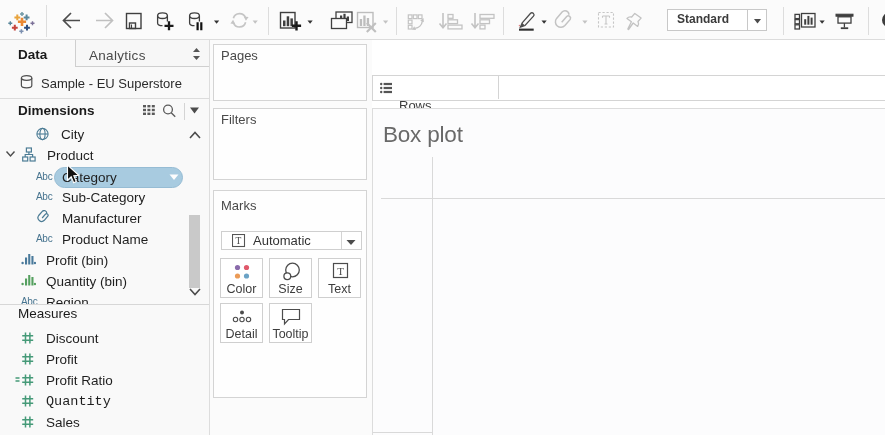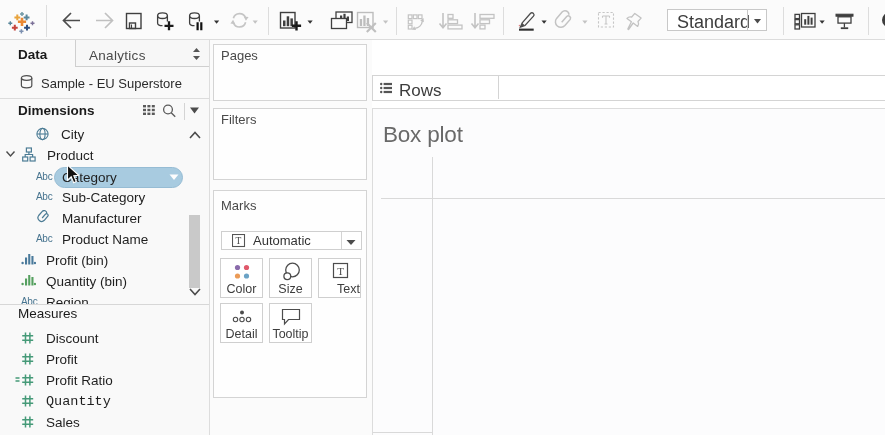--- a/index.html
+++ b/index.html
@@ -158,21 +158,21 @@
     <rect x="836" y="14.2" width="17" height="2" fill="#3f3f3f" stroke-width="1"></rect>
     <rect x="838" y="16.8" width="13" height="6.3" stroke-width="1.3"></rect>
     <path d="M844.4 23.1 v4.4" stroke-width="1.3"></path>
     <path d="M840.8 28.2 h7.4" stroke-width="1.8"></path>
   </g>
 
   <circle cx="889.5" cy="20" r="7.5" fill="#3d3d3d"></circle>
 </svg>
 
 <div class="abs" style="left:667px;top:9px;width:100px;height:22px;border:1px solid #c8c8c8;background:#ffffff;">
-  <div class="abs" style="left:9px;top:2px;font-size:18px;color:#3c3c3c;">Standard</div>
+  <div class="abs" style="left:9px;top:2px;font-size:12px;color:#3c3c3c;font-weight:bold;">Standard</div>
   <div class="abs" style="right:0;top:0;width:19px;height:20px;border-left:1px solid #c8c8c8;">
     <svg width="19" height="21">
           <path d="M6 9 h7 l-3.5 4.5 z" fill="#4c4c4c"></path>
         </svg>
   </div>
 </div>
 </div>
 
 <div class="abs" style="left:0;top:40px;width:210px;height:395px;background:#f9f9f9;border-right:1px solid #dddddd;">
 
@@ -366,21 +366,21 @@
         <circle cx="11.5" cy="9" r="6.8" stroke="#4c4c4c" stroke-width="1.3" fill="none"></circle>
         <circle cx="6.3" cy="15.3" r="3.4" stroke="#4c4c4c" stroke-width="1.3" fill="#fff"></circle>
       </svg>
       <div class="abs" style="left:0;top:23px;width:41px;text-align:center;font-size:12.5px;color:#3d3d3d;">Size</div>
     </div>
     <div class="abs" style="left:104px;top:67px;width:43px;height:40px;border:1px solid #cfcfcf;background:#fff;">
       <svg class="abs" style="left:13px;top:3px;" width="18" height="18">
         <rect x="1.5" y="1.5" width="14" height="14" stroke="#4c4c4c" stroke-width="1.2" fill="none"></rect>
         <text x="8.5" y="12.5" font-size="11" fill="#4c4c4c" text-anchor="middle" font-family="Liberation Serif">T</text>
       </svg>
-      <div class="abs" style="left:0;top:23px;width:41px;text-align:right;font-size:12.5px;color:#3d3d3d;">Text</div>
+      <div class="abs" style="left:0;top:23px;width:41px;text-align:center;font-size:12.5px;color:#3d3d3d;">Text</div>
     </div>
 
     <div class="abs" style="left:6px;top:112px;width:43px;height:40px;border:1px solid #cfcfcf;background:#fff;">
       <svg class="abs" style="left:9px;top:4px;" width="24" height="18">
         <circle cx="12" cy="4.5" r="2" fill="#4c4c4c"></circle>
         <circle cx="5.5" cy="11.5" r="2.2" stroke="#4c4c4c" stroke-width="1.1" fill="none"></circle>
         <circle cx="12" cy="11.5" r="2.2" stroke="#4c4c4c" stroke-width="1.1" fill="none"></circle>
         <circle cx="18.5" cy="11.5" r="2.2" stroke="#4c4c4c" stroke-width="1.1" fill="none"></circle>
       </svg>
       <div class="abs" style="left:0;top:23px;width:41px;text-align:center;font-size:12.5px;color:#3d3d3d;">Detail</div>
@@ -401,21 +401,21 @@
     <svg class="abs" style="left:6px;top:5px;" width="16" height="15">
       <g fill="#555555">
         <circle cx="2.2" cy="3" r="1.2"></circle>
           <circle cx="2.2" cy="7" r="1.2"></circle>
           <circle cx="2.2" cy="11" r="1.2"></circle>
         <rect x="4.6" y="1.9" width="8.4" height="2.2"></rect>
           <rect x="4.6" y="5.9" width="8.4" height="2.2"></rect>
           <rect x="4.6" y="9.9" width="8.4" height="2.2"></rect>
       </g>
     </svg>
-    <div class="abs" style="left:26px;top:5px;font-size:17px;color:#3d3d3d;text-align:right;">Rows</div>
+    <div class="abs" style="left:26px;top:22px;font-size:13px;color:#3d3d3d;text-align:right;">Rows</div>
     <div class="abs" style="left:125px;top:0;width:1px;height:23px;background:#d4d4d4;"></div>
   </div>
 
   <div class="abs" style="left:0;top:68px;width:513px;height:327px;background:#fcfcfd;border-left:1px solid #dcdcdc;border-top:1px solid #dcdcdc;">
     <div class="abs" style="left:10px;top:13px;font-size:22.5px;letter-spacing:-0.2px;color:#696969;">Box plot</div>
     <div class="abs" style="left:59px;top:48px;width:1px;height:279px;background:#d9d9d9;"></div>
     <div class="abs" style="left:8px;top:89px;width:505px;height:1px;background:#d9d9d9;"></div>
     <div class="abs" style="left:0;top:323px;width:59px;height:1px;background:#d9d9d9;"></div>
   </div>
 </div>

